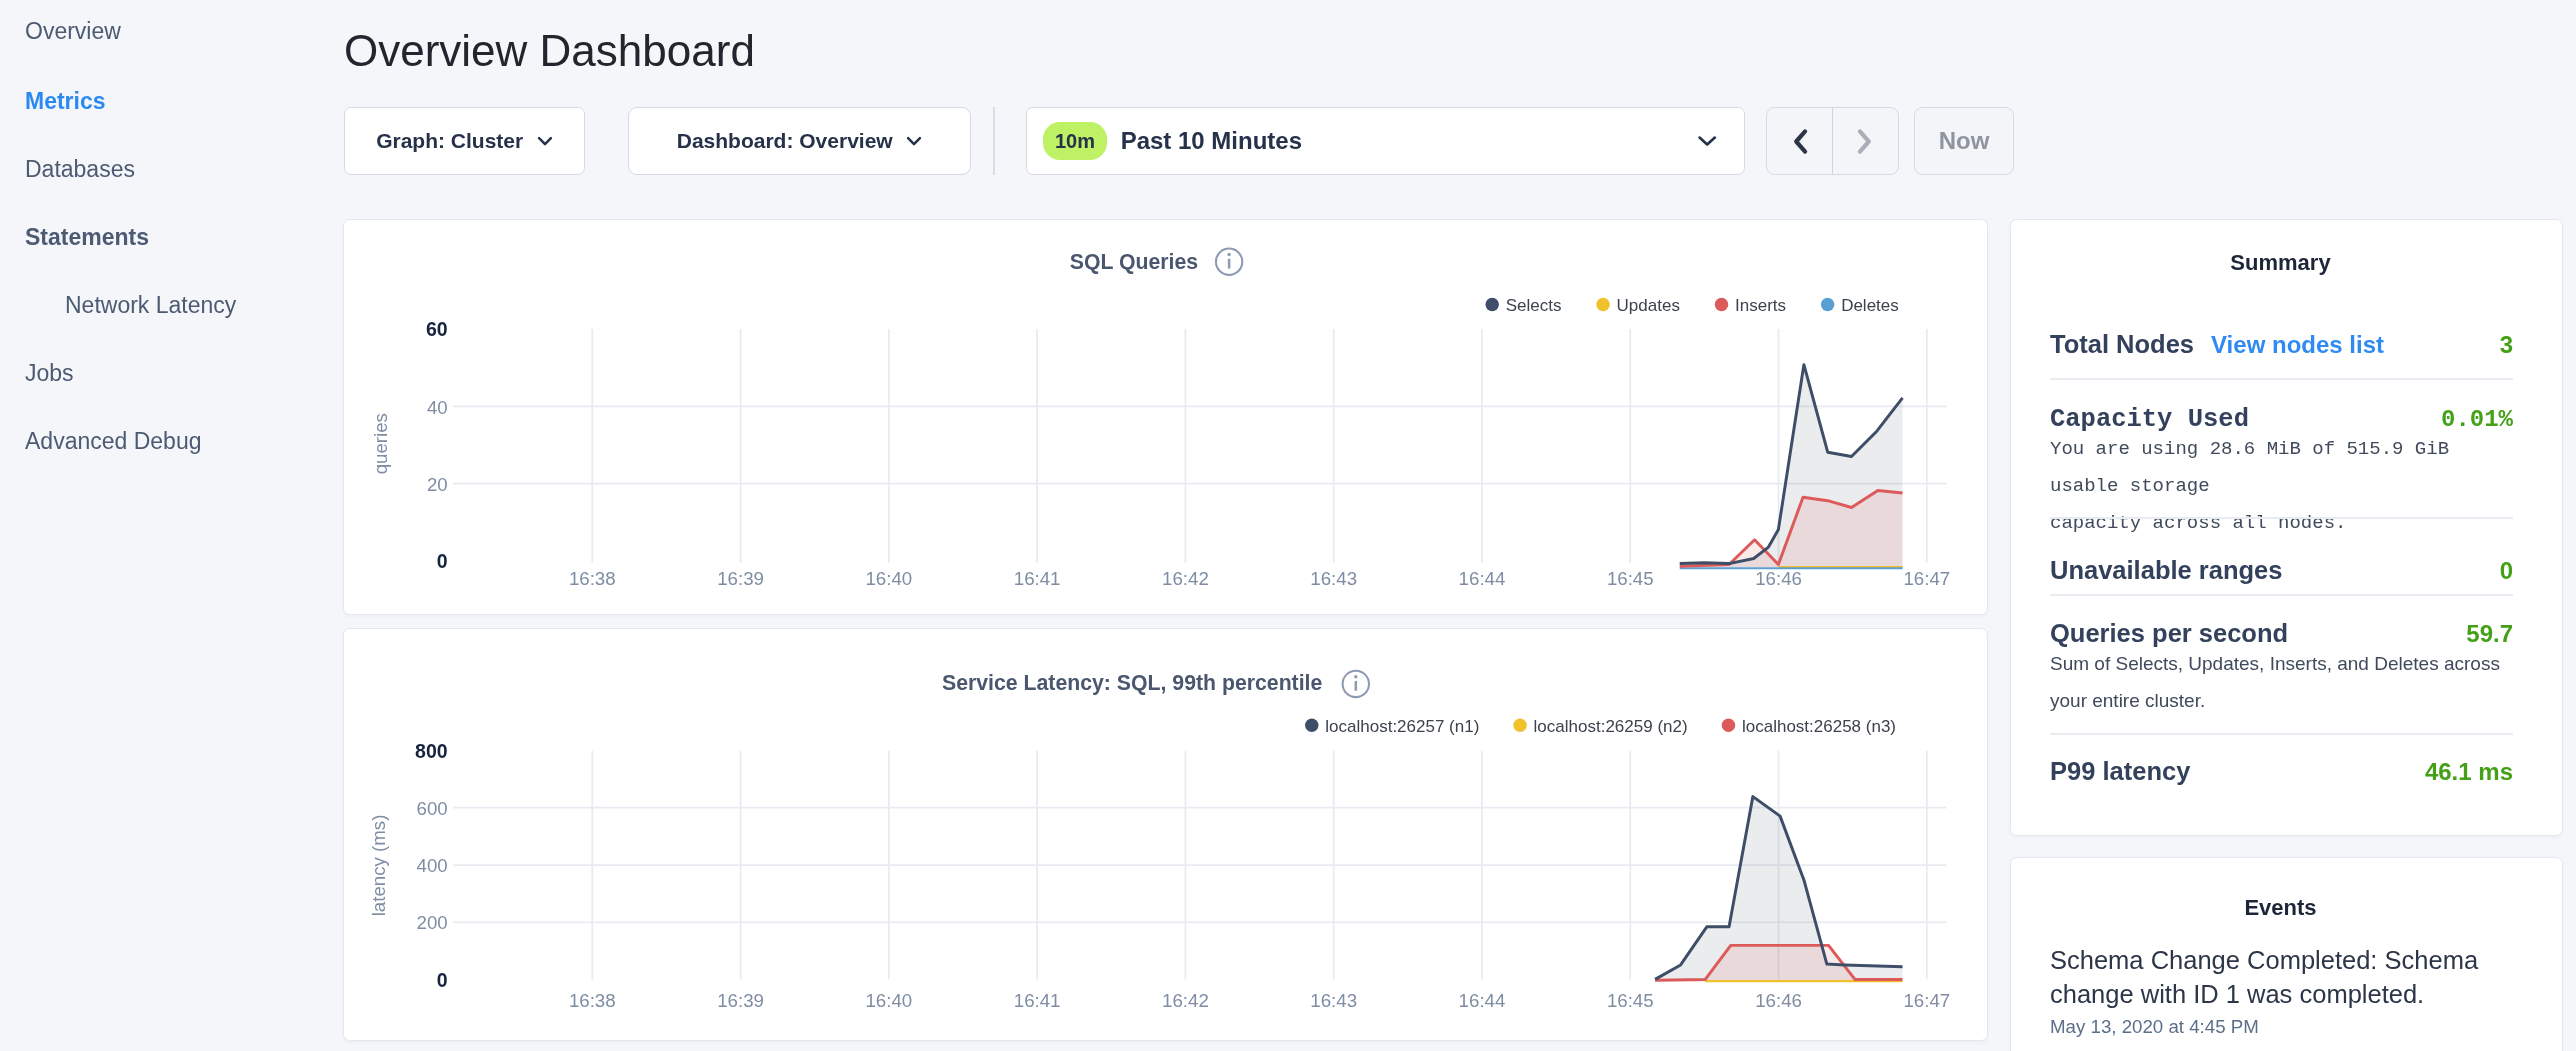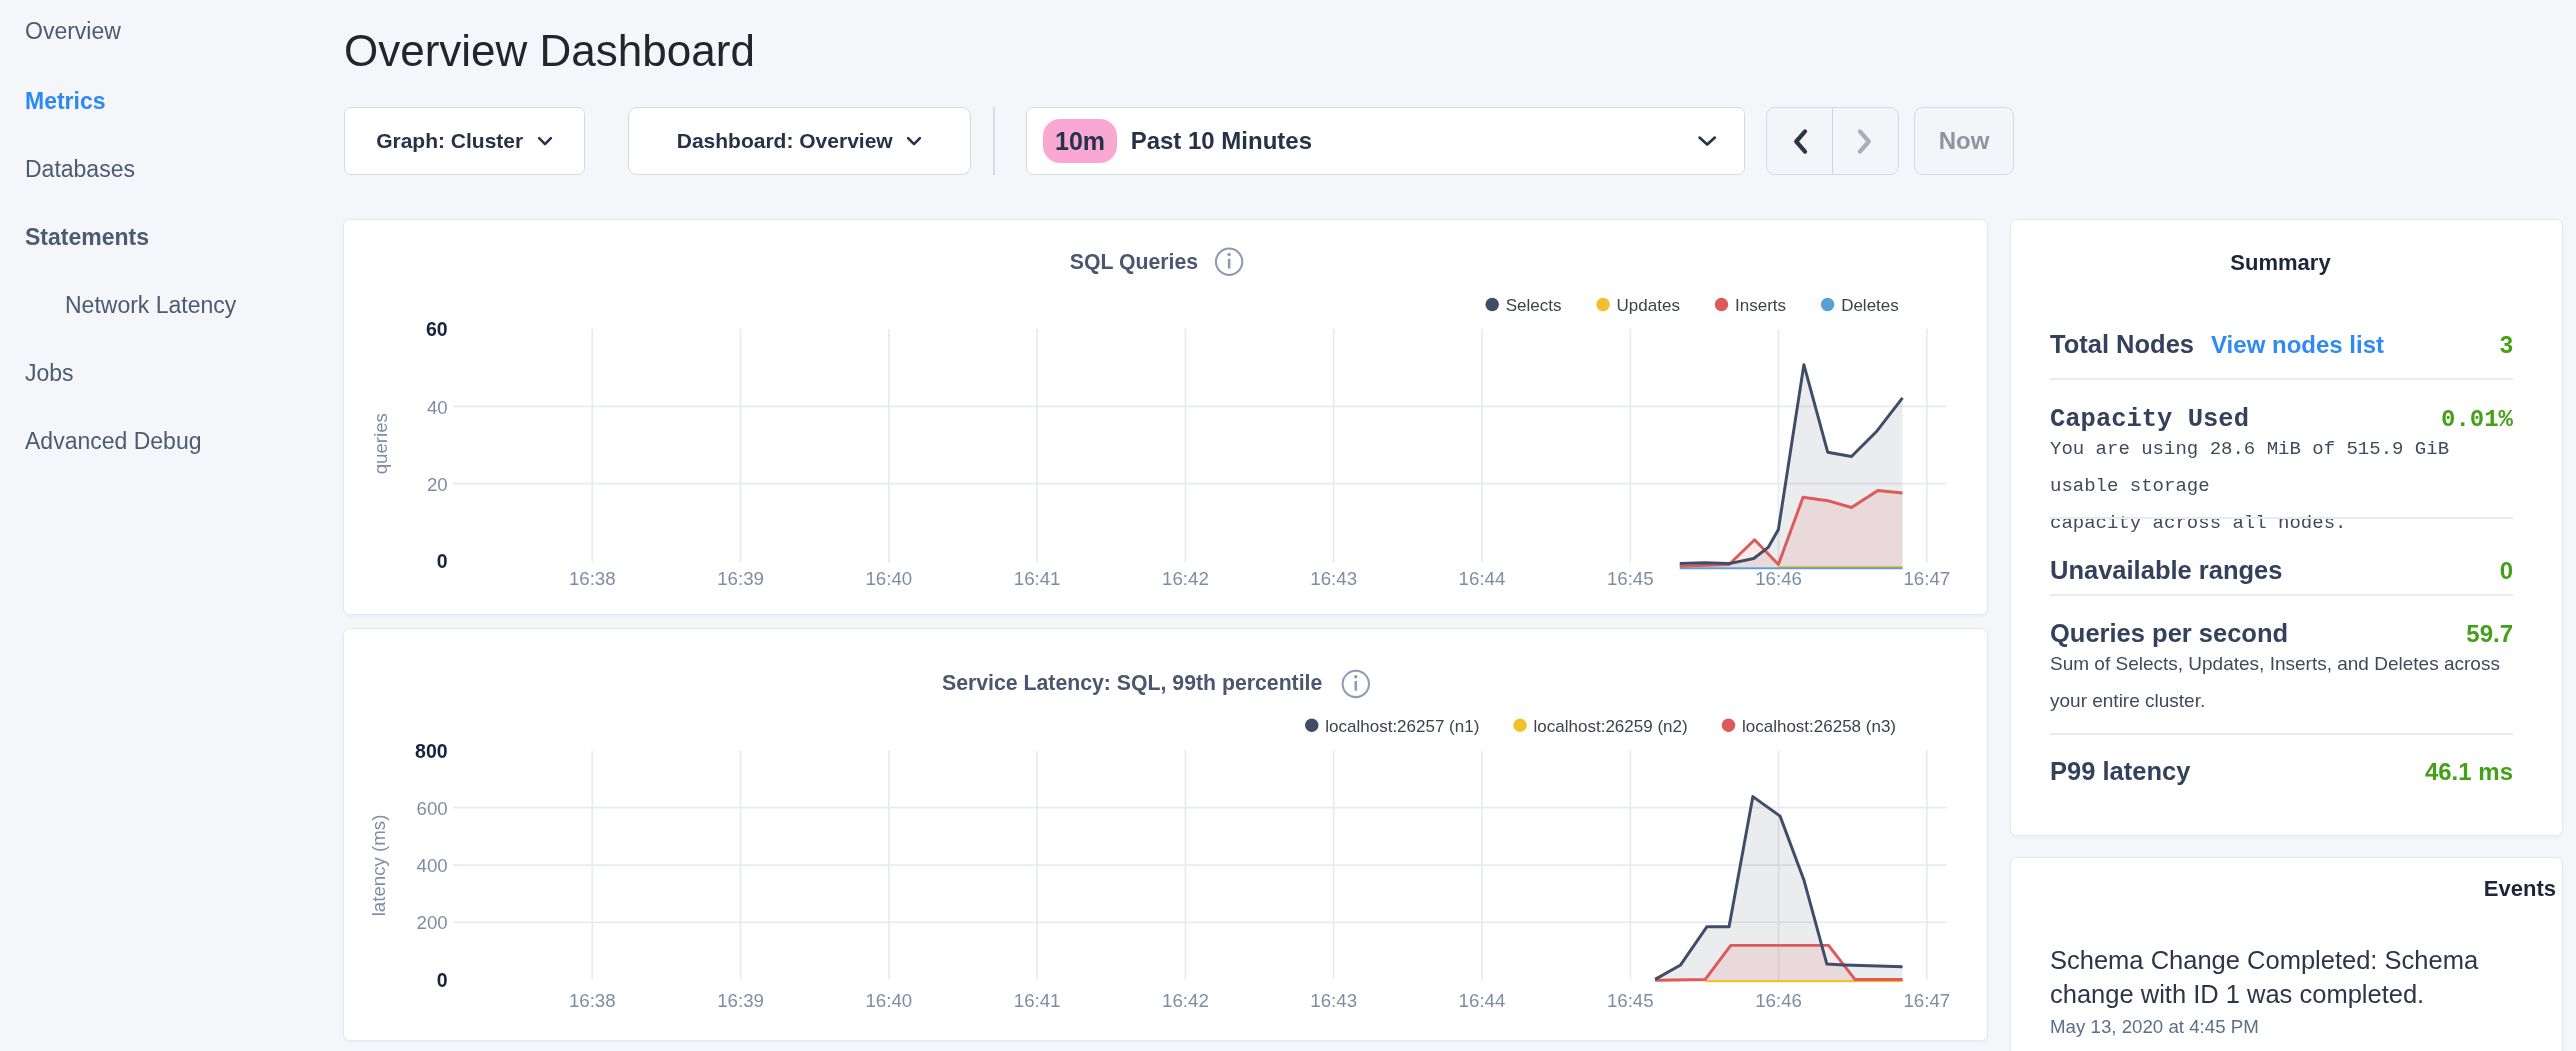--- a/index.html
+++ b/index.html
@@ -6,21 +6,21 @@
 html,body { width:2576px; height:1051px; background:#f4f6fa; overflow:hidden;
   font-family:"Liberation Sans", sans-serif; }
 .nav-item { position:absolute; left:25px; font-size:23px; color:#4c5a72; }
 .nav-item.active { color:#2b8af2; font-weight:700; }
 h1 { position:absolute; left:344px; top:25.5px; font-size:44px; font-weight:500;
   color:#21262e; }
 .ctl { position:absolute; top:107px; height:68px; background:#fff;
   border:1.7px solid #d5dae2; border-radius:6.8px; display:flex; align-items:center; }
 .ctl-text { font-size:21px; font-weight:700; color:#26324a; }
 .vdivider { position:absolute; top:107px; height:68px; width:1.7px; background:#d8dce3; left:993px; }
-.badge10m { background:#f9a8d4; border-radius:17px; font-size:25px; font-weight:700;
+.badge10m { background:#bef264; border-radius:17px; font-size:20px; font-weight:700;
   color:#26324a; padding:7.7px 12px; }
 .card { position:absolute; background:#fff; border:1.7px solid #e3e7ee; border-radius:6.8px;
   box-shadow:0 1.7px 2.6px rgba(60,70,90,.04); }
 .sum-title { position:absolute; width:100%; text-align:center; font-size:22px; font-weight:700; color:#1d2638; transform:translateX(-6px); }
 .srow { position:absolute; left:39px; right:49px; }
 .shead { font-size:25.5px; font-weight:700; color:#33415c; }
 .sval { position:absolute; right:0; top:0.9px; font-size:24px; font-weight:700; color:#43a017; }
 .slink { font-size:24px; font-weight:700; color:#2f8af2; margin-left:17px; }
 .spara { font-size:19px; color:#3f4a5c; line-height:37px; margin-top:-3.4px; }
 .sdiv { position:absolute; left:39px; right:49px; height:1.7px; background:#e8ebf0; }
@@ -184,19 +184,19 @@
   <div class="sdiv" style="top:297px;"></div>
   <div class="srow" style="top:336px;"><span class="shead">Unavailable ranges</span><span class="sval">0</span></div>
   <div class="sdiv" style="top:374px;"></div>
   <div class="srow" style="top:399px;"><span class="shead">Queries per second</span><span class="sval">59.7</span>
     <div class="spara">Sum of Selects, Updates, Inserts, and Deletes across<br>your entire cluster.</div></div>
   <div class="sdiv" style="top:513px;"></div>
   <div class="srow" style="top:537px;"><span class="shead">P99 latency</span><span class="sval">46.1 ms</span></div>
 </div>
 
 <div class="card" style="left:2010px; top:857px; width:553px; height:255px;">
-  <div class="sum-title" style="top:18px;text-align:right;">Events</div>
+  <div class="sum-title" style="top:37px;">Events</div>
   <div class="srow" style="top:85px;">
     <div class="ev-text">Schema Change Completed: Schema<br>change with ID 1 was completed.</div>
     <div class="ev-date">May 13, 2020 at 4:45 PM</div>
   </div>
 </div>
 
 
 </body></html>

